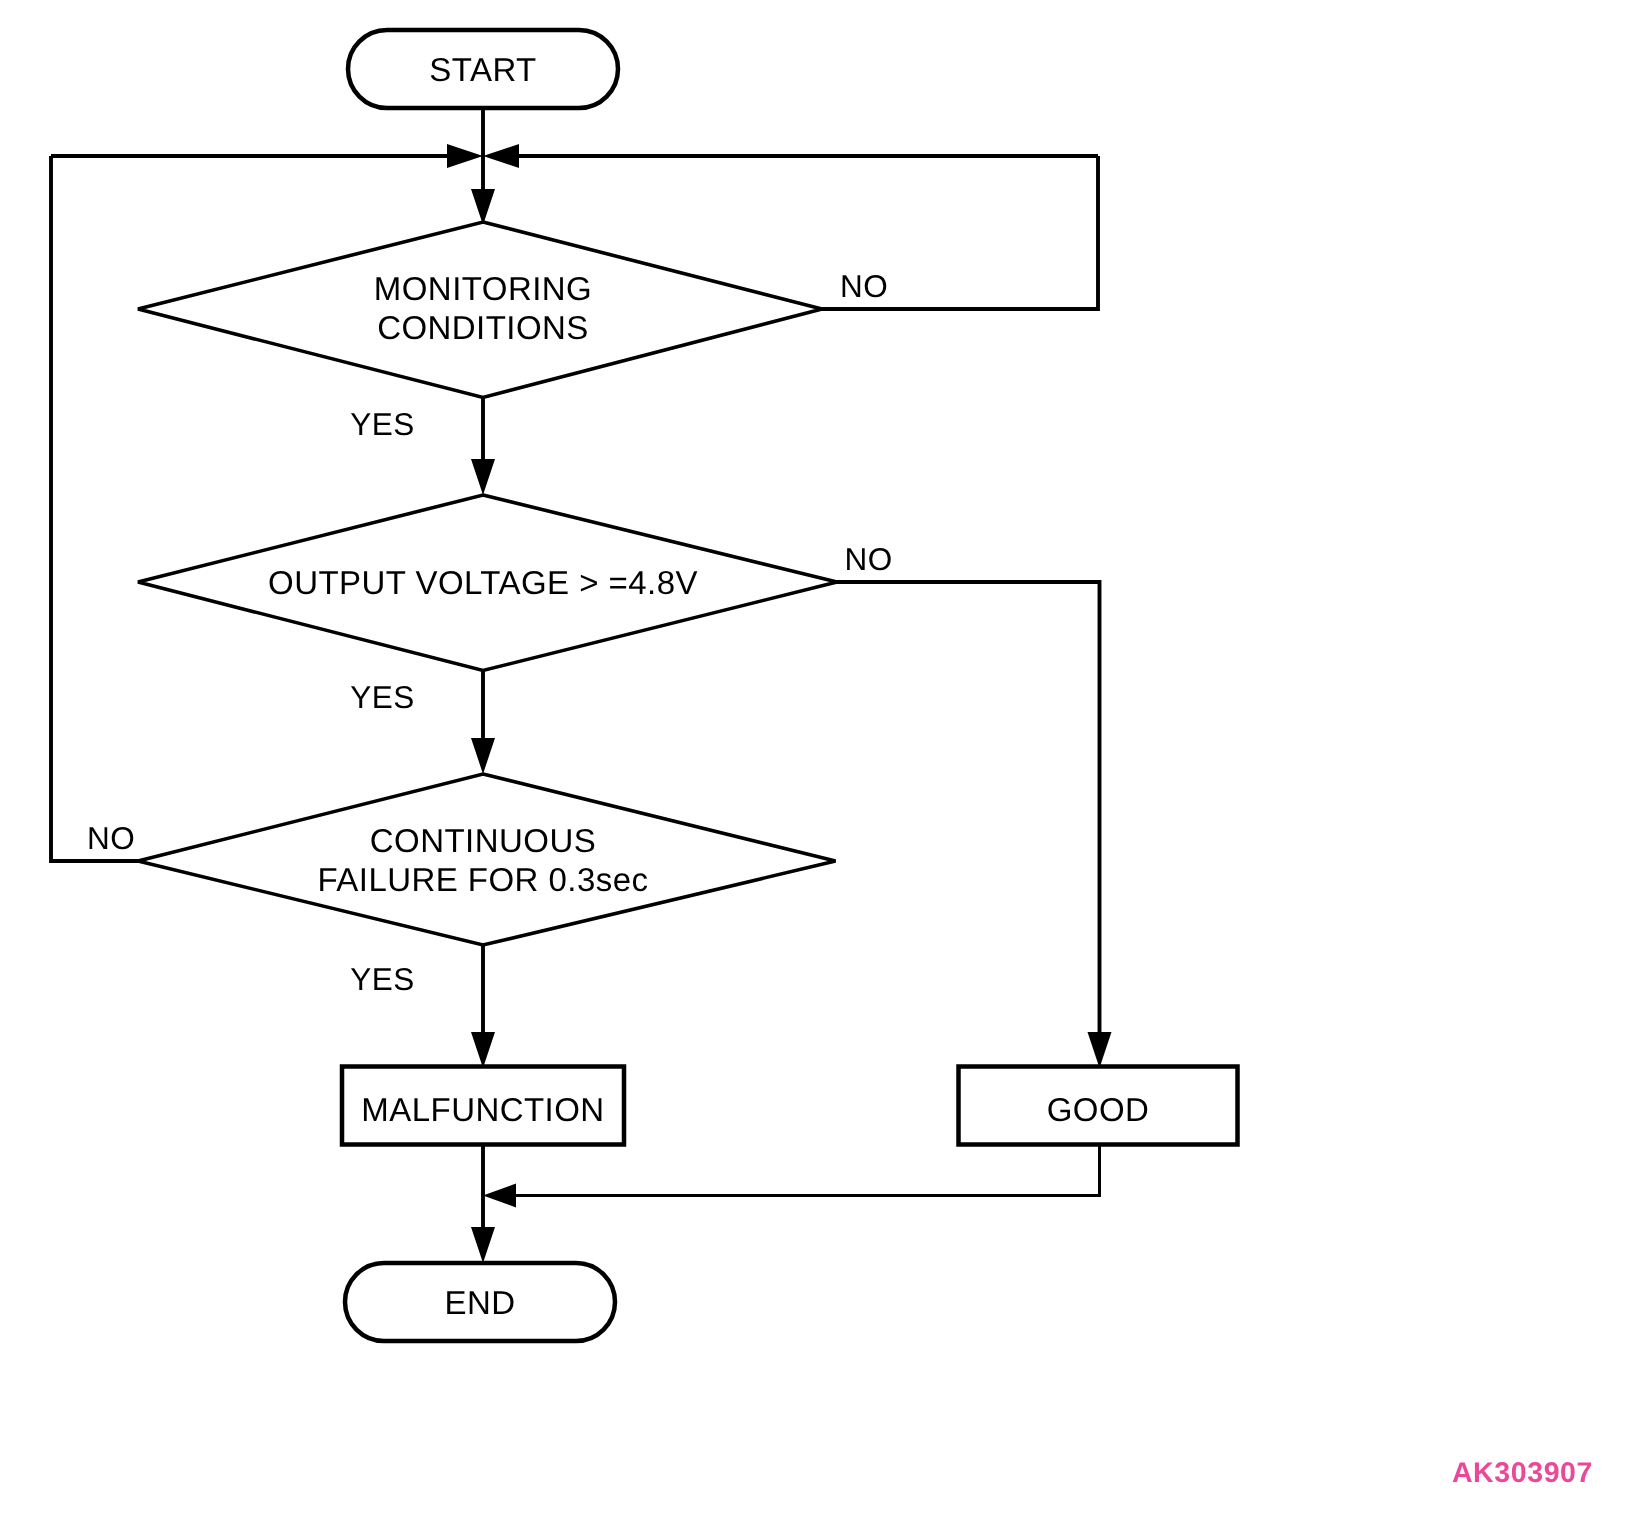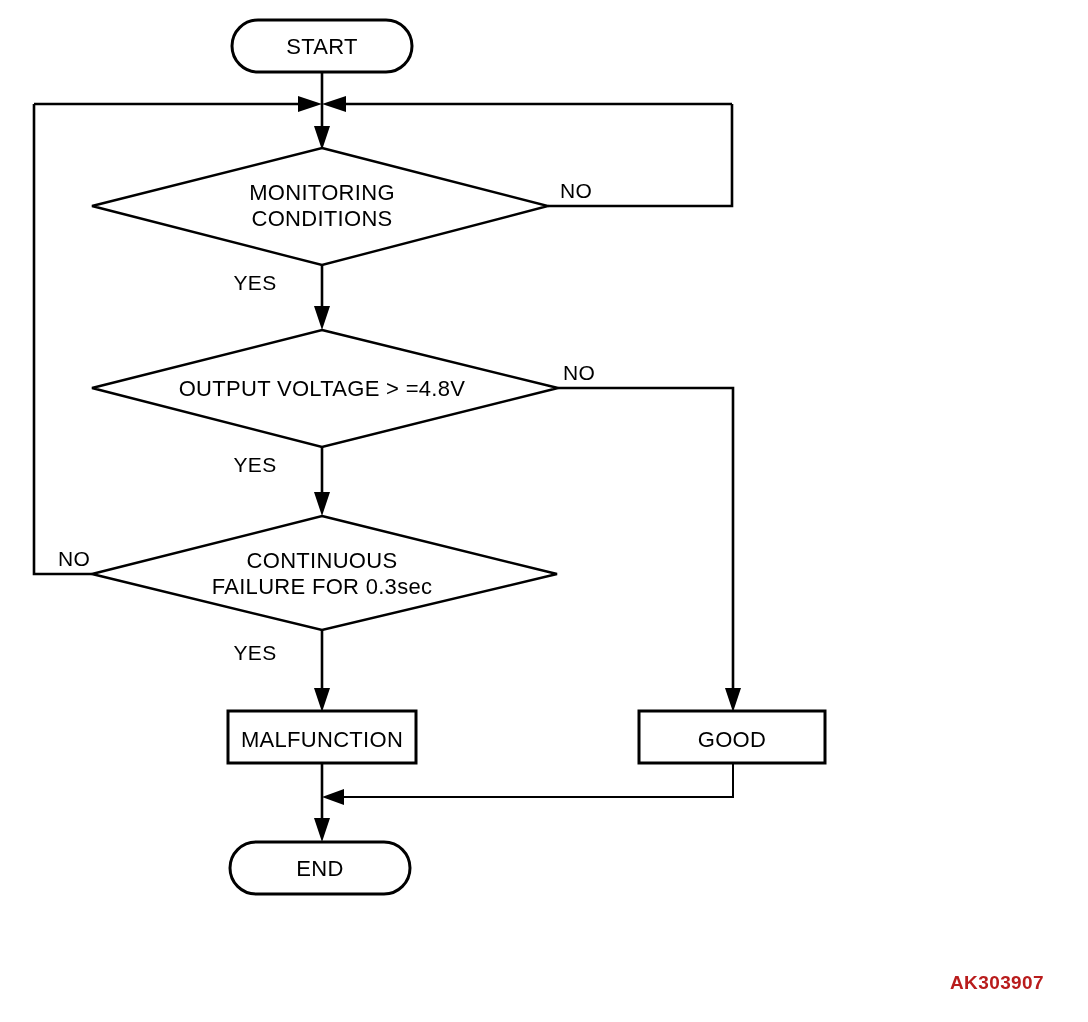--- a/index.html
+++ b/index.html
@@ -62,27 +62,27 @@
     letter-spacing: 0.3px;
   }
   text.branch-text {
     font-family: "Liberation Sans", sans-serif;
     fill: #000000;
     font-size: 21px;
     letter-spacing: 0.3px;
   }
   .code-label {
     position: absolute;
-    right: 44px;
+    right: 26px;
     bottom: 28px;
     font-family: "Liberation Sans", sans-serif;
     font-size: 19px;
     font-weight: bold;
     letter-spacing: 0.4px;
-    color: #b91c1c;
+    color: #ec4899;
     white-space: nowrap;
   }
 </style>
 </head>
 <body>
 
 <div id="page">
 
   <svg class="flow" viewBox="0 0 1088 1022">
 

